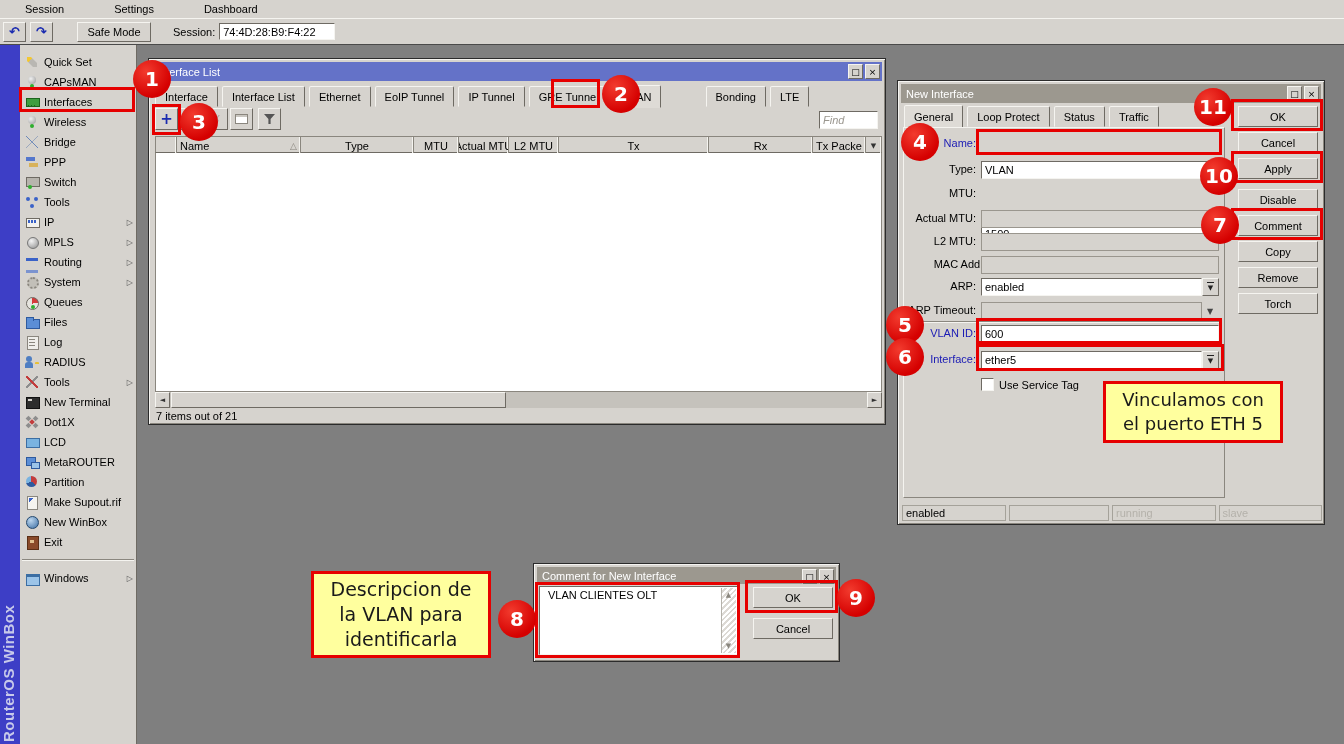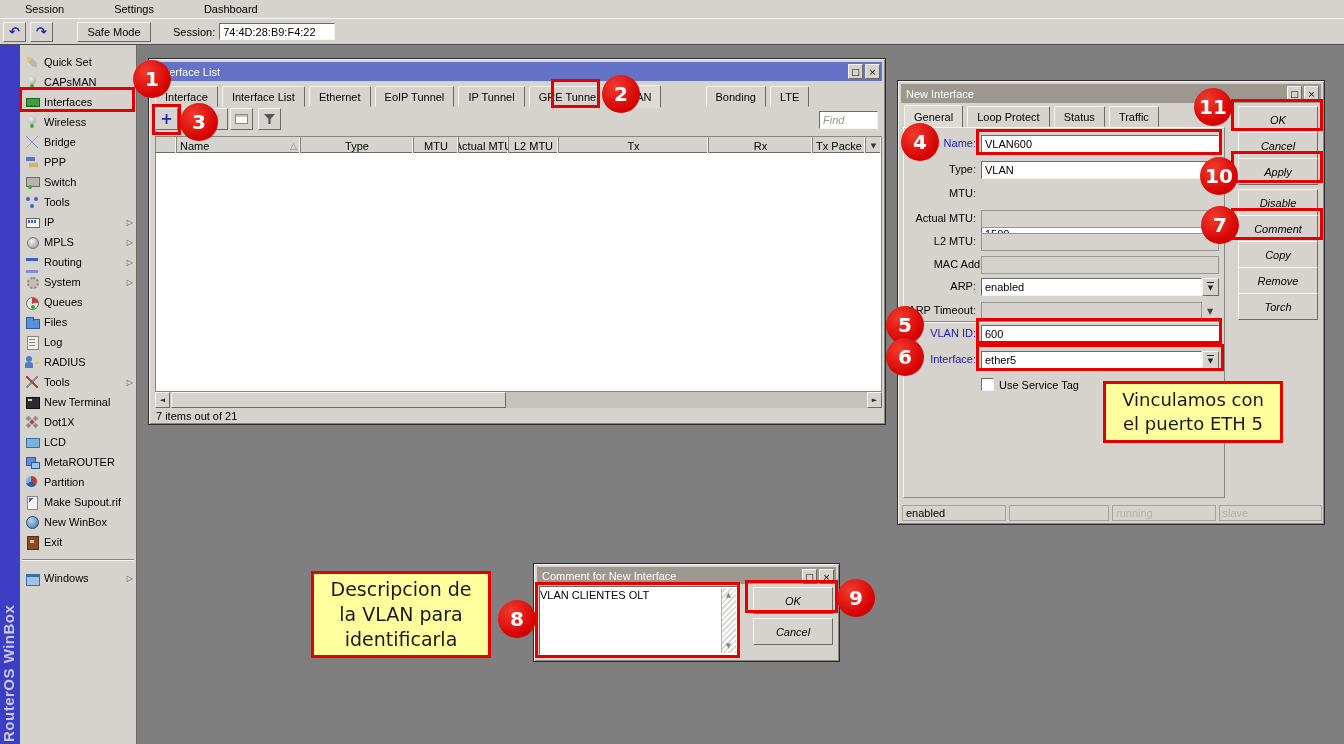--- a/index.html
+++ b/index.html
@@ -95,21 +95,21 @@
   .hdrcell { height:17px; border-right:1px solid #8a867e; box-shadow:inset -1px 0 0 #f5f4f0; display:flex; align-items:center; padding:0 3px; white-space:nowrap; overflow:hidden;justify-content:center; }
   .funnel { width:11px; height:10px; background:#555; clip-path:polygon(0 0,100% 0,60% 50%,60% 100%,40% 100%,40% 50%); }
   .cardic { width:13px; height:10px; background:#fff; border:1px solid #8a867e; box-shadow:inset 0 2px 0 #c9c6c0; }
   .flabel { position:absolute; width:78px; text-align:right; }
   .blue { color:#1a1ab4; }
   .fctrl { position:absolute; left:83px; height:18px; display:flex; align-items:center; padding:0 3px; font-size:11px; }
   .combo-btn { width:17px; height:18px; display:flex; flex-direction:column; align-items:center; justify-content:center; font-size:7px; color:#222; }
   .combo-btn .bar { width:7px; height:1px; background:#222; margin-bottom:1px; }
   .downflat { position:absolute; font-size:8px; color:#444; }
 
-  .pbtn { position:absolute; left:1237px; width:80px; height:27px; display:flex; align-items:center; justify-content:center;font-style:italic; }
+  .pbtn { position:absolute; left:1237px; width:80px; height:21px; display:flex; align-items:center; justify-content:center; }
 
   
   .circle { position:absolute; width:38px; height:38px; border-radius:50%; background:radial-gradient(circle at 35% 30%, #f23b2e, #d50000 70%); color:#fff; font-size:20px; font-weight:bold; display:flex; align-items:center; justify-content:center; z-index:50; font-family:"DejaVu Sans",sans-serif; }
   .redbox { position:absolute; border:3px solid #e60000; z-index:40; }
   .note { position:absolute; background:#ffff9e; border:3px solid #e60000; z-index:45; display:flex; flex-direction:column; align-items:center; justify-content:center; font-family:"DejaVu Sans",sans-serif; color:#1a1a1a; }
 
   .scrollV { position:absolute; top:1px; right:1px; width:15px; bottom:1px; background:repeating-linear-gradient(135deg,#fff 0 2px,#dcd9d4 2px 4px); border-left:1px solid #b5b2ab; }
   .sarrbtn { position:absolute; width:15px; height:14px; display:flex; align-items:center; justify-content:center; font-size:7px; color:#8a867e; }
 
   input { outline:none; }
@@ -333,23 +333,20 @@
   </div>
   <div class="abs" style="left:6px;top:25px;white-space:nowrap;">
     <span class="tab active">General</span>
     <span class="tab">Loop Protect</span>
     <span class="tab">Status</span>
     <span class="tab">Traffic</span>
   </div>
   <div class="abs" style="left:5px;top:46px;width:322px;height:371px;border:1px solid;border-color:#f5f4f0 #8a867e #8a867e #f5f4f0;"></div>
 
   <div class="flabel blue" style="left:0;top:56px;">Name:</div>
-  <div class="fctrl sunken" style="top:54px;width:238px;">
-      <span>VLAN600</span>
-    </div>
 
   <div class="flabel" style="left:0;top:82px;">Type:</div>
   <div class="fctrl sunken" style="top:80px;width:238px;">
       <span>VLAN</span>
     </div>
 
   <div class="flabel" style="left:0;top:106px;">MTU:</div>
   <div class="fctrl sunken" style="top:104px;width:238px;margin-top:40px;">
       <span>1500</span>
     </div>
@@ -419,21 +416,21 @@
 </div>
 
 <div class="win" style="left:533px;top:563px;width:307px;height:99px;z-index:30;">
   <div class="titlebar tb-inactive" style="height:17px;">
     <span>Comment for New Interface</span>
     <span class="winbtns">
       <span class="wbtn raised glyph">□</span>
       <span class="wbtn raised glyph">×</span>
     </span>
   </div>
-  <div class="abs sunken" style="left:5px;top:22px;width:199px;height:69px;padding:2px 18px 2px 0;overflow:hidden;">
+  <div class="abs sunken" style="left:5px;top:22px;width:199px;height:69px;padding:2px 18px 2px 8px;overflow:hidden;">
     <span>VLAN CLIENTES OLT</span>
     <div class="scrollV">
       <div class="sarrbtn glyph" style="top:0;left:-1px;">
           <span>▲</span>
         </div>
       <div class="sarrbtn glyph" style="bottom:0;left:-1px;">
           <span>▼</span>
         </div>
     </div>
   </div>

